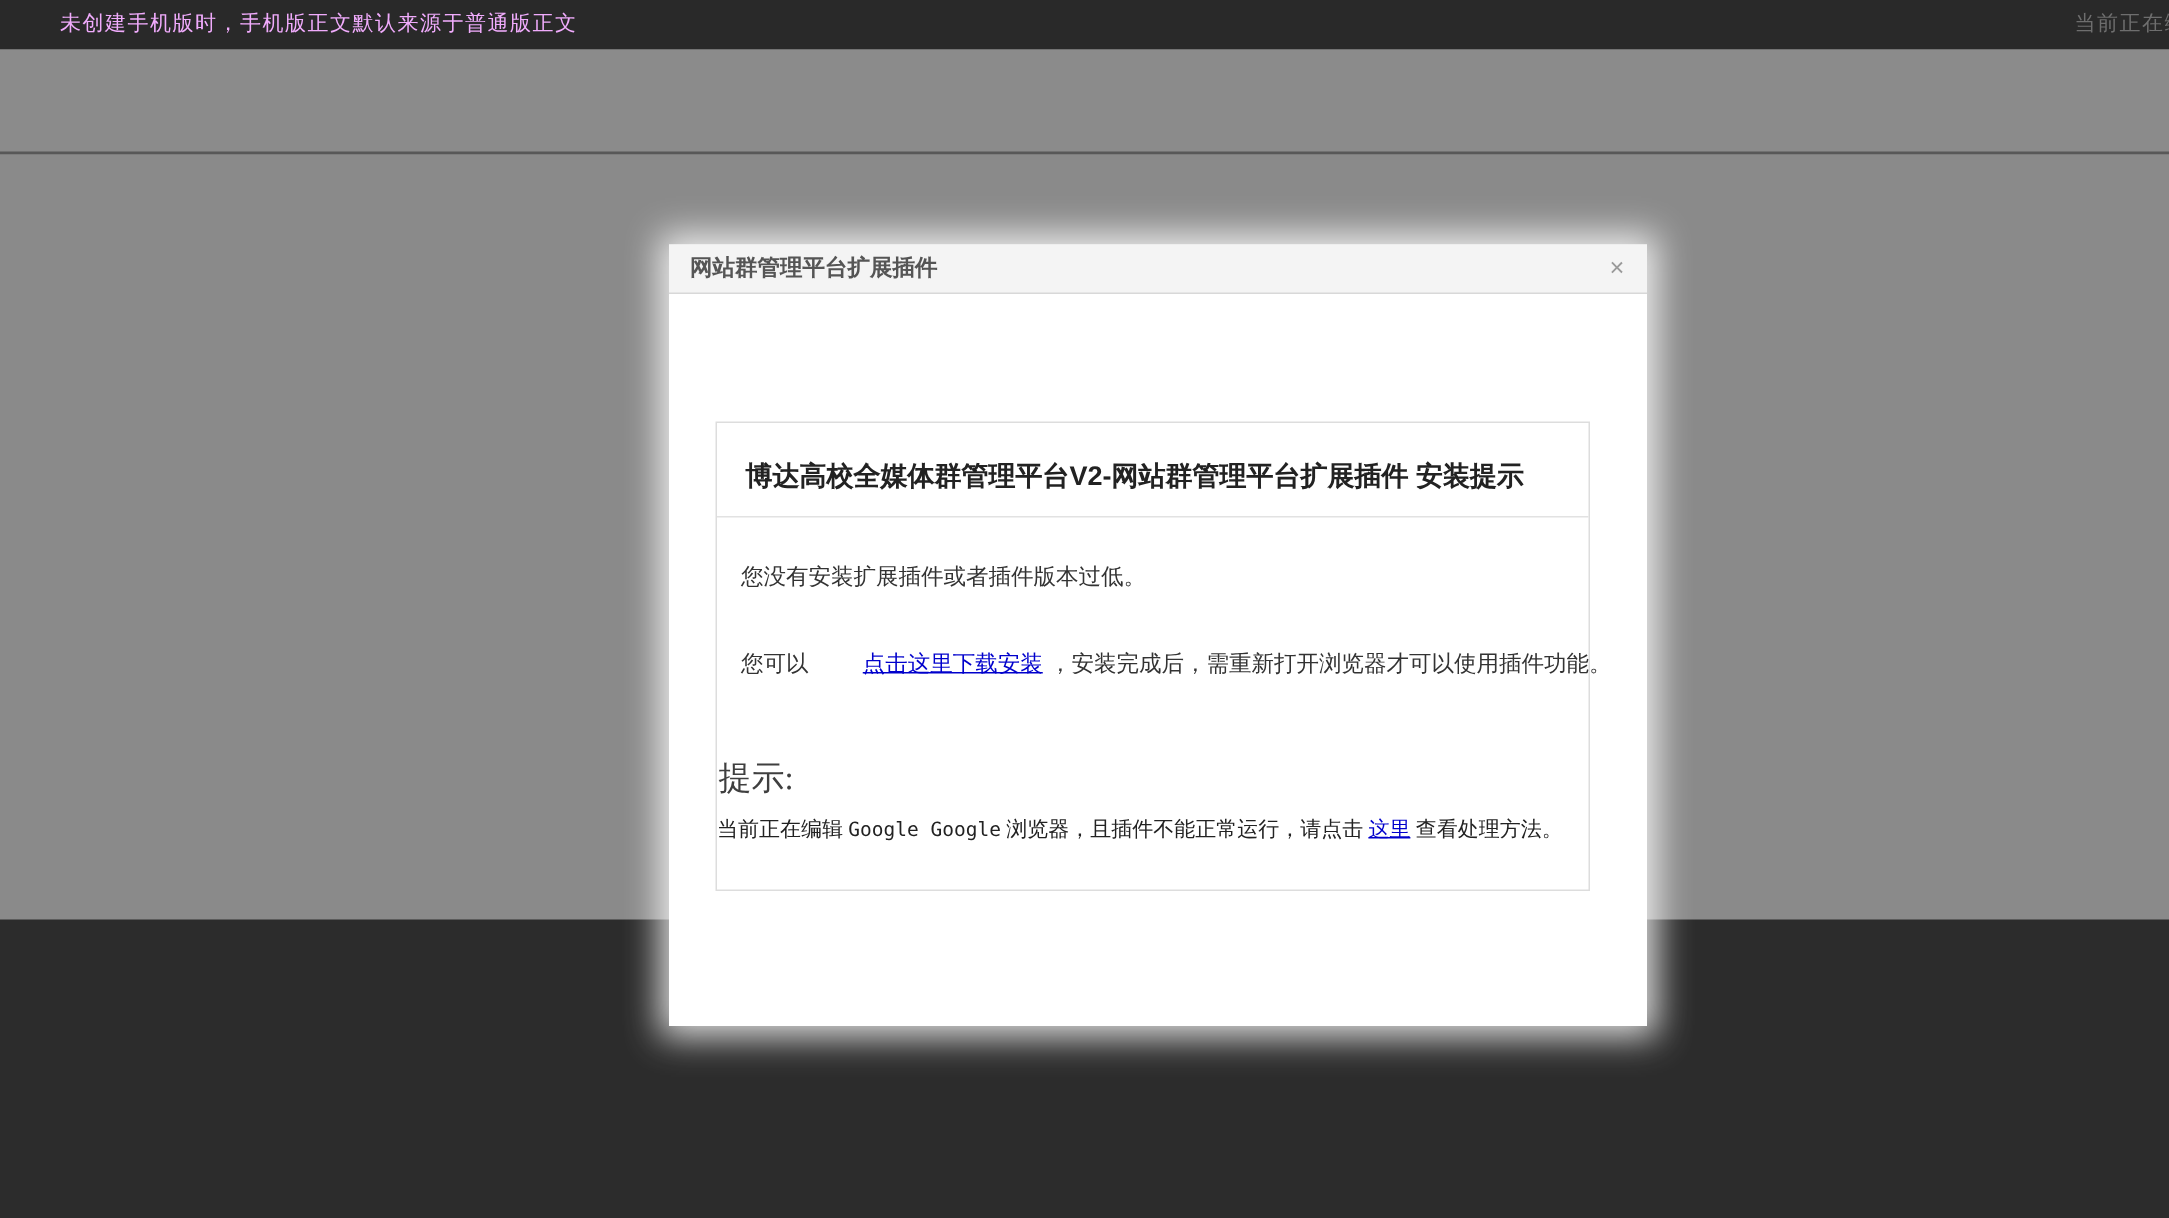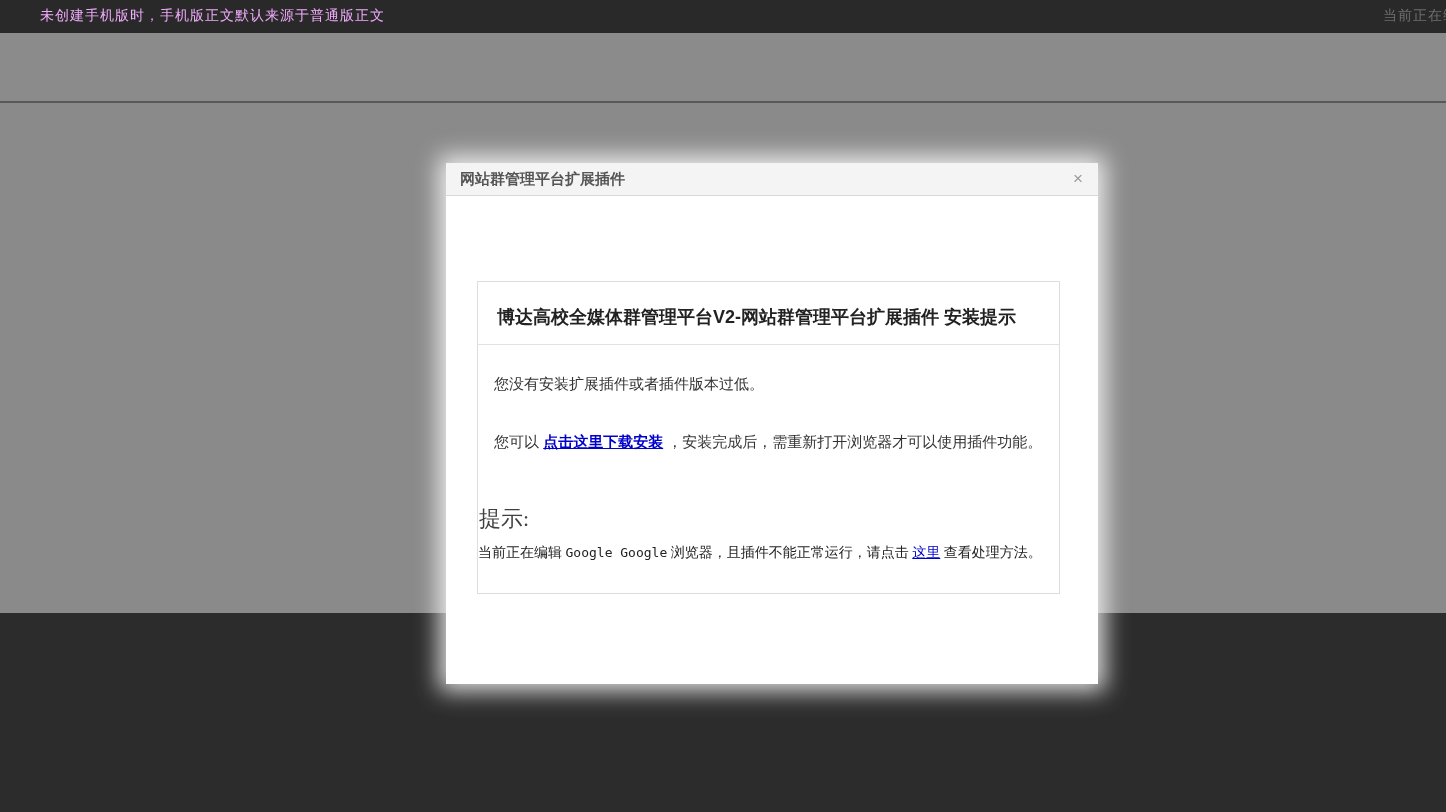--- a/index.html
+++ b/index.html
@@ -78,21 +78,21 @@
     position: absolute; left: 16px; top: 93px;
     font-size: 15px; color: #333333; white-space: nowrap;
   }
   .panel-line2 {
     position: absolute; left: 16px; top: 151px;
     font-size: 15px; color: #333333; white-space: nowrap;
   }
   .blue-link {
     color: #0000cc; text-decoration: underline; cursor: pointer;
   }
-  .blue-link.bold { font-weight: bold; }
+  .blue-link.bold { font-weight: normal; margin-left: 32px; }
   .tip-heading {
     position: absolute; left: 1px; top: 222px;
     font-size: 22px; color: #3f3f3f;
     font-family: "Liberation Serif", serif;
   }
   .tip-text {
     position: absolute; left: 0px; top: 262px;
     font-size: 14px; color: #222222; white-space: nowrap;
     font-family: "Liberation Serif", serif;
   }

